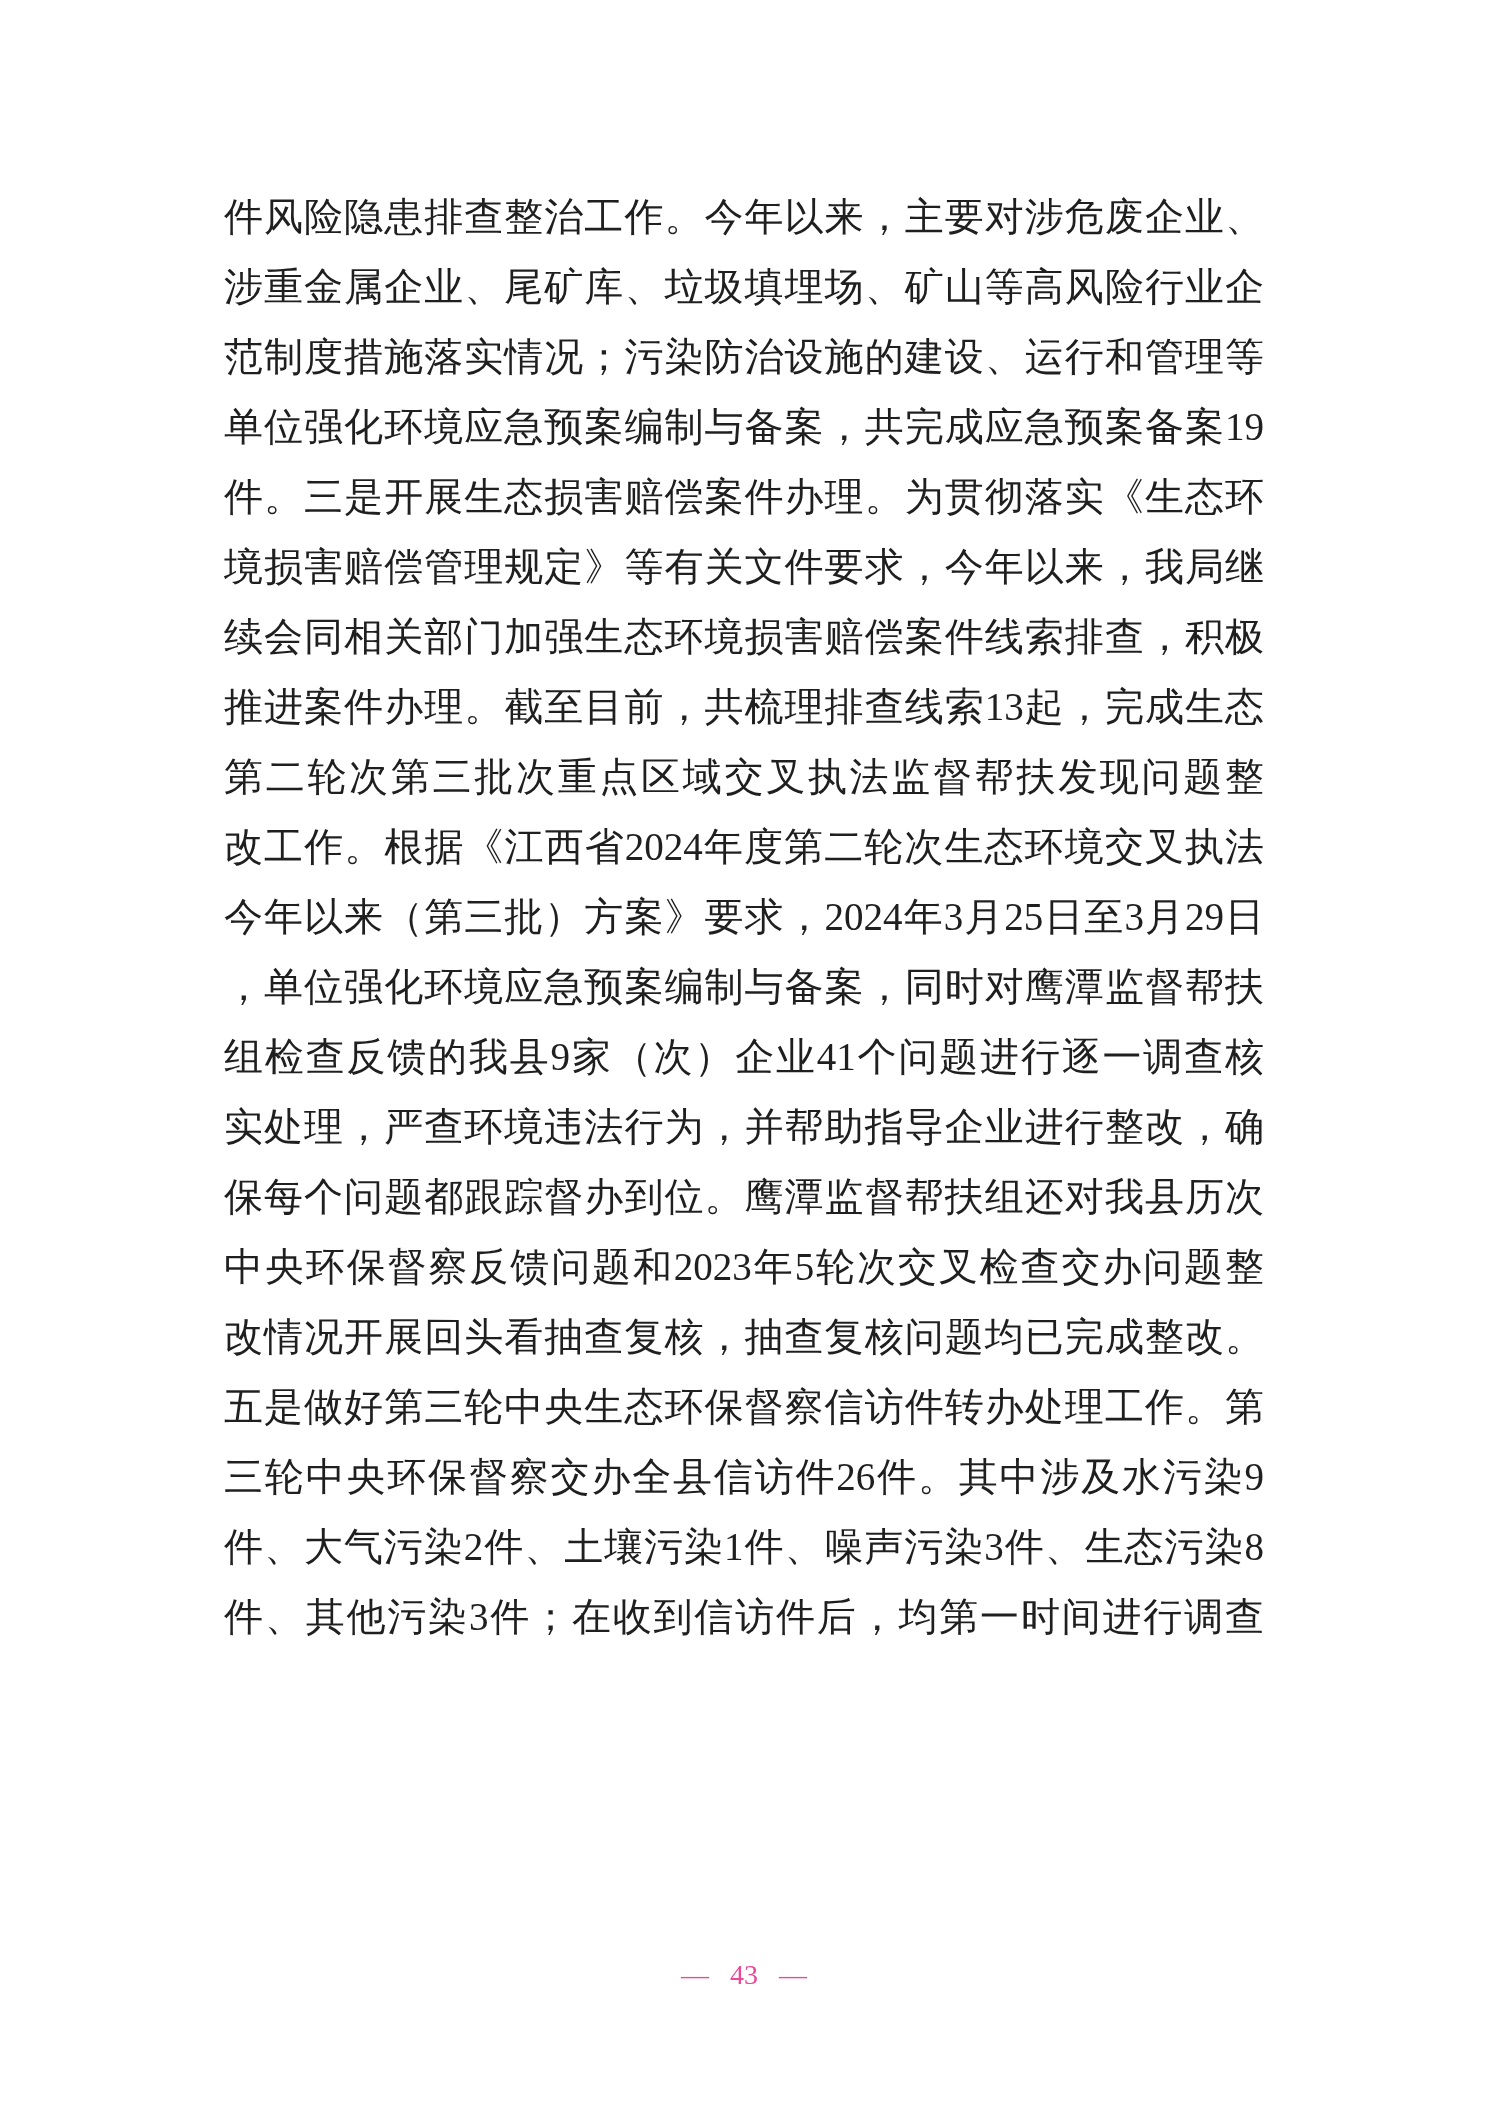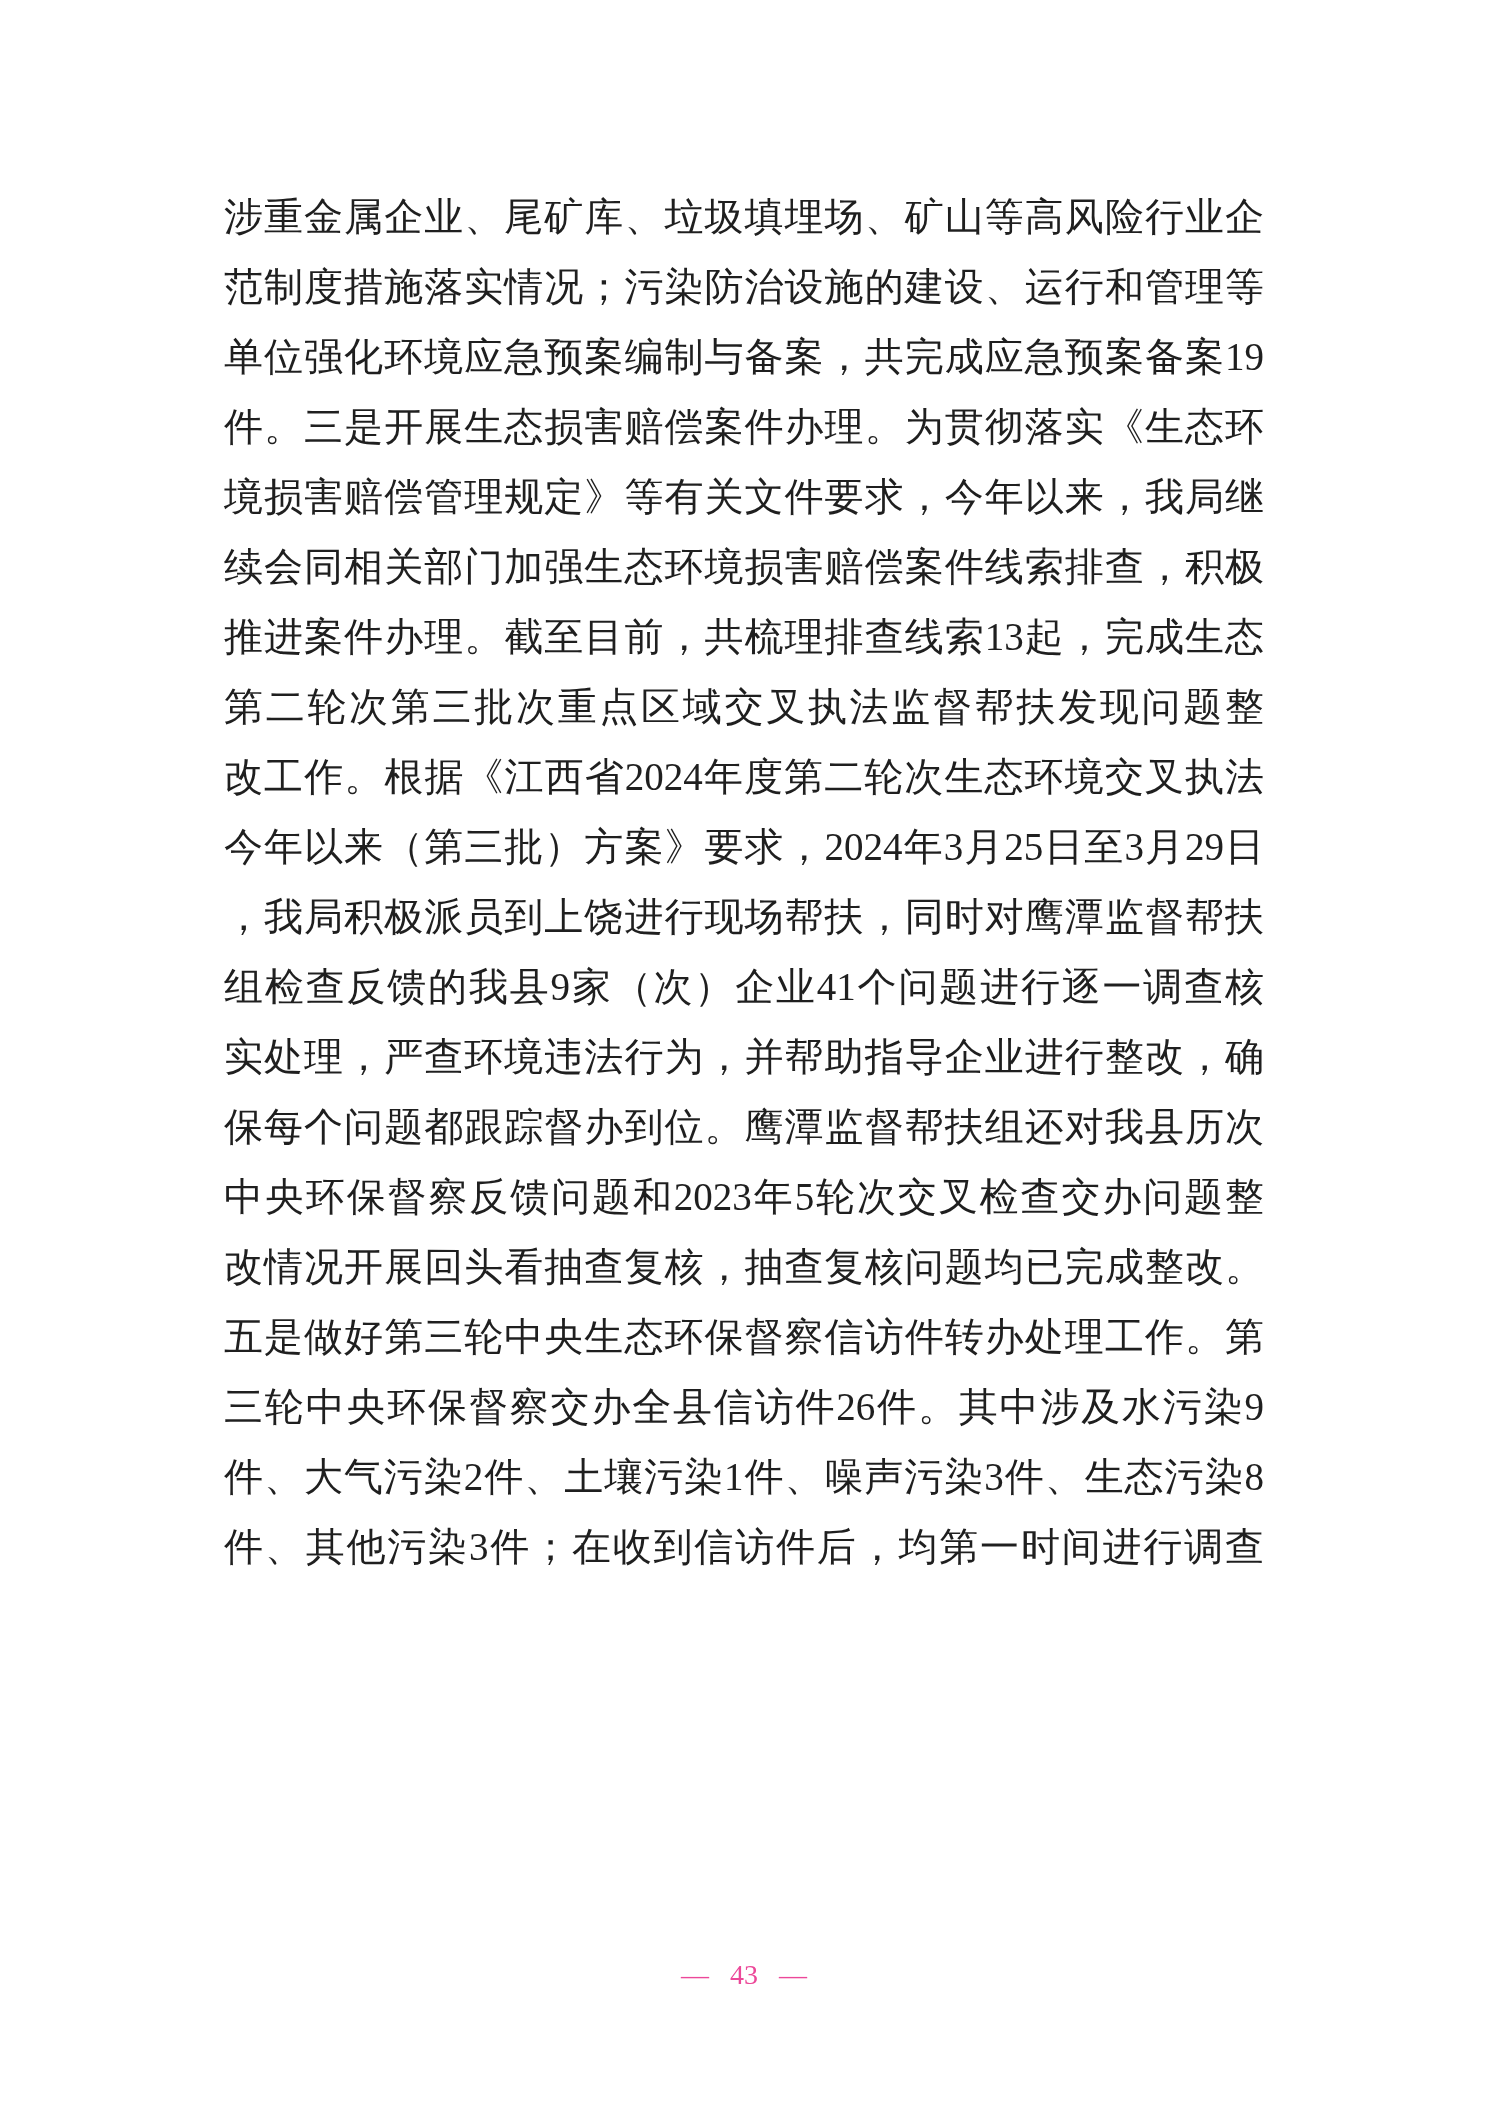--- a/index.html
+++ b/index.html
@@ -44,31 +44,32 @@
     font-size: 28px;
     line-height: 34px;
     word-spacing: 14px;
     color: #ec4899;
   }
 </style>
 </head>
 <body>
 
 <div class="doc-body">
+    <div class="line"><span class="seg">件风险隐患排查整治工作。今年以来，主要对涉危废企业、</span></div>
     <div class="line"><span class="seg">涉重金属企业、尾矿库、垃圾填埋场、矿山等高风险行业企</span></div>
     <div class="line"><span class="seg">范制度措施落实情况；污染防治设施的建设、运行和管理等</span></div>
     <div class="line"><span class="seg">单位强化环境应急预案编制与备案，共完成应急预案备案19</span></div>
     <div class="line"><span class="seg">件。</span><span class="seg b">三是开展生态损害赔偿案件办理。</span><span class="seg">为贯彻落实《生态环</span></div>
     <div class="line"><span class="seg">境损害赔偿管理规定》等有关文件要求，今年以来，我局继</span></div>
     <div class="line"><span class="seg">续会同相关部门加强生态环境损害赔偿案件线索排查，积极</span></div>
     <div class="line"><span class="seg">推进案件办理。截至目前，共梳理排查线索13起，完成生态</span></div>
     <div class="line"><span class="seg b">第二轮次第三批次重点区域交叉执法监督帮扶发现问题整</span></div>
     <div class="line"><span class="seg b">改工作。</span><span class="seg">根据《江西省2024年度第二轮次生态环境交叉执法</span></div>
     <div class="line"><span class="seg">今年以来（第三批）方案》要求，2024年3月25日至3月29日</span></div>
-    <div class="line"><span class="seg">，我局积极派员到上饶进行现场帮扶，同时对鹰潭监督帮扶</span></div>
+    <div class="line"><span class="seg">，单位强化环境应急预案编制与备案，同时对鹰潭监督帮扶</span></div>
     <div class="line"><span class="seg">组检查反馈的我县9家（次）企业41个问题进行逐一调查核</span></div>
     <div class="line"><span class="seg">实处理，严查环境违法行为，并帮助指导企业进行整改，确</span></div>
     <div class="line"><span class="seg">保每个问题都跟踪督办到位。鹰潭监督帮扶组还对我县历次</span></div>
     <div class="line"><span class="seg">中央环保督察反馈问题和2023年5轮次交叉检查交办问题整</span></div>
     <div class="line"><span class="seg">改情况开展回头看抽查复核，抽查复核问题均已完成整改。</span></div>
     <div class="line"><span class="seg b">五是做好第三轮中央生态环保督察信访件转办处理工作。</span><span class="seg">第</span></div>
     <div class="line"><span class="seg">三轮中央环保督察交办全县信访件26件。其中涉及水污染9</span></div>
     <div class="line"><span class="seg">件、大气污染2件、土壤污染1件、噪声污染3件、生态污染8</span></div>
     <div class="line"><span class="seg">件、其他污染3件；在收到信访件后，均第一时间进行调查</span></div>
   </div>

